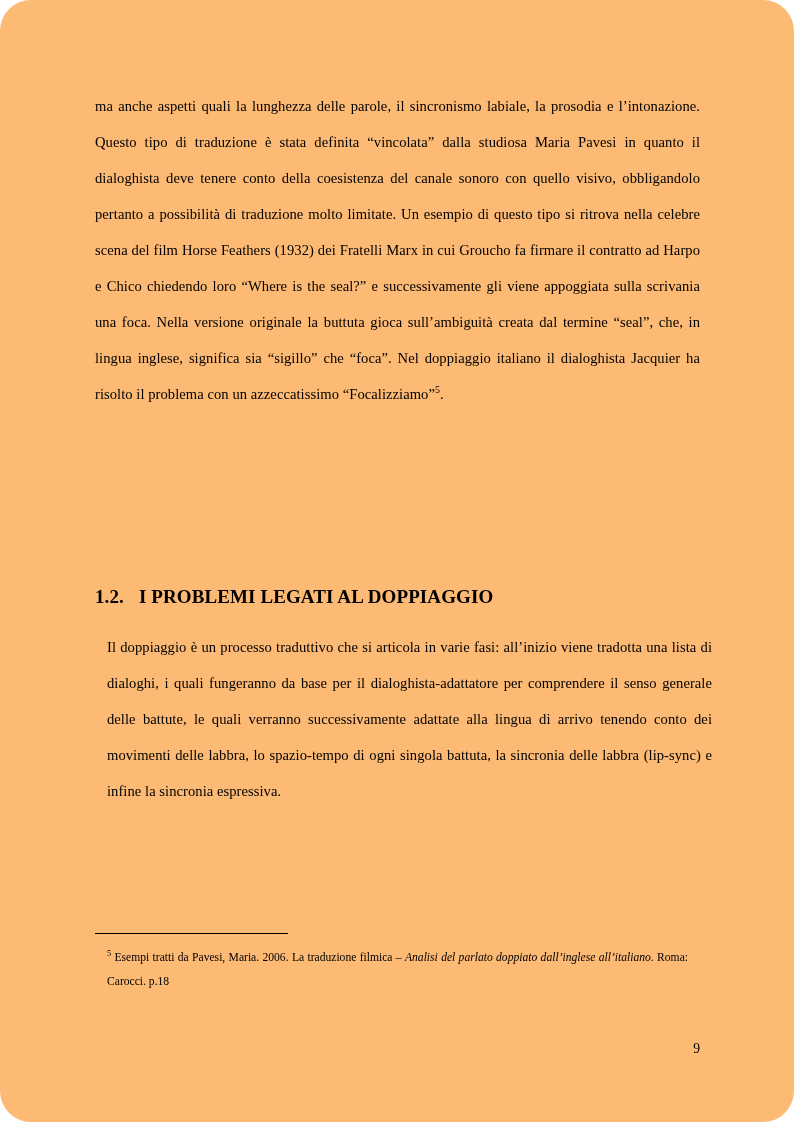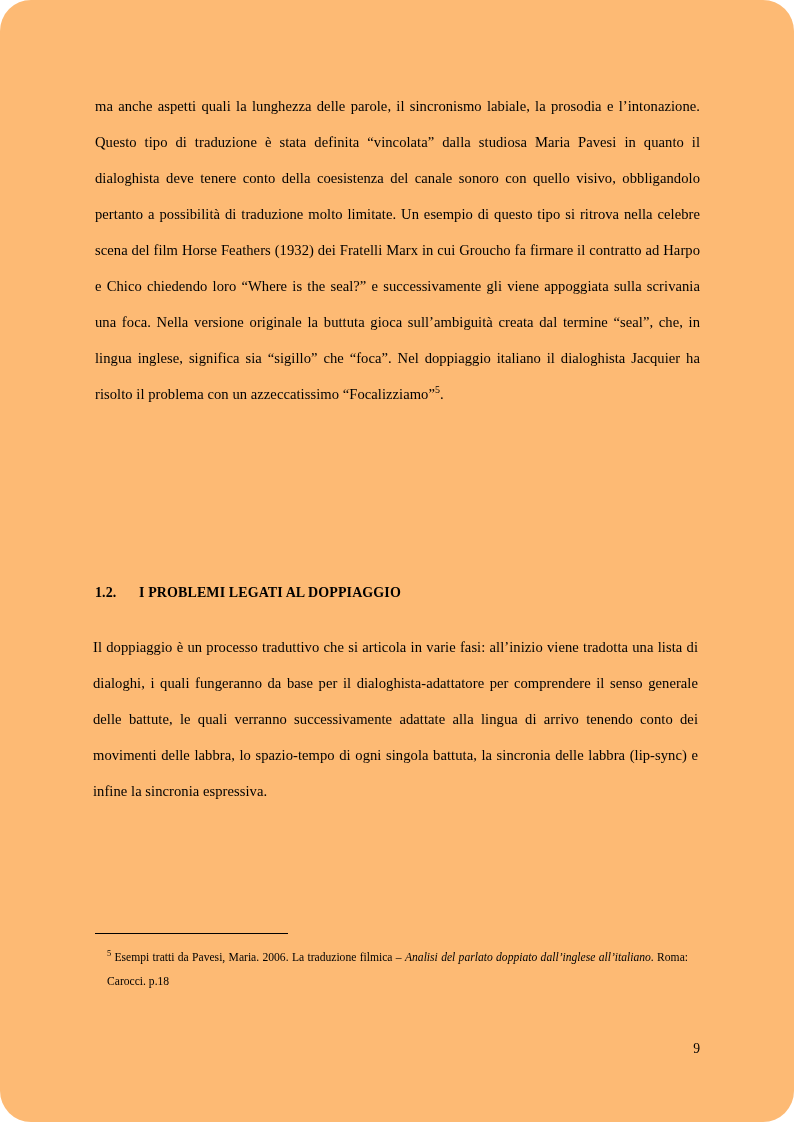--- a/index.html
+++ b/index.html
@@ -39,33 +39,33 @@
   .sup {
     font-size: 10px;
     vertical-align: super;
     line-height: 0;
   }
   .section-heading {
     position: absolute;
     left: 95px;
     top: 570px;
     width: 605px;
-    font-size: 14px;
+    font-size: 19px;
     font-weight: bold;
     line-height: 22px;
     letter-spacing: 0.1px;
     white-space: nowrap;
   }
   .section-heading .num {
     display: inline-block;
     width: 44px;
   }
   .par-two {
     position: absolute;
-    left: 93px;
+    left: 107px;
     top: 629px;
     width: 605px;
   }
   .footnote-block {
     position: absolute;
     left: 95px;
     top: 933px;
     width: 605px;
   }
   .footnote-rule {

